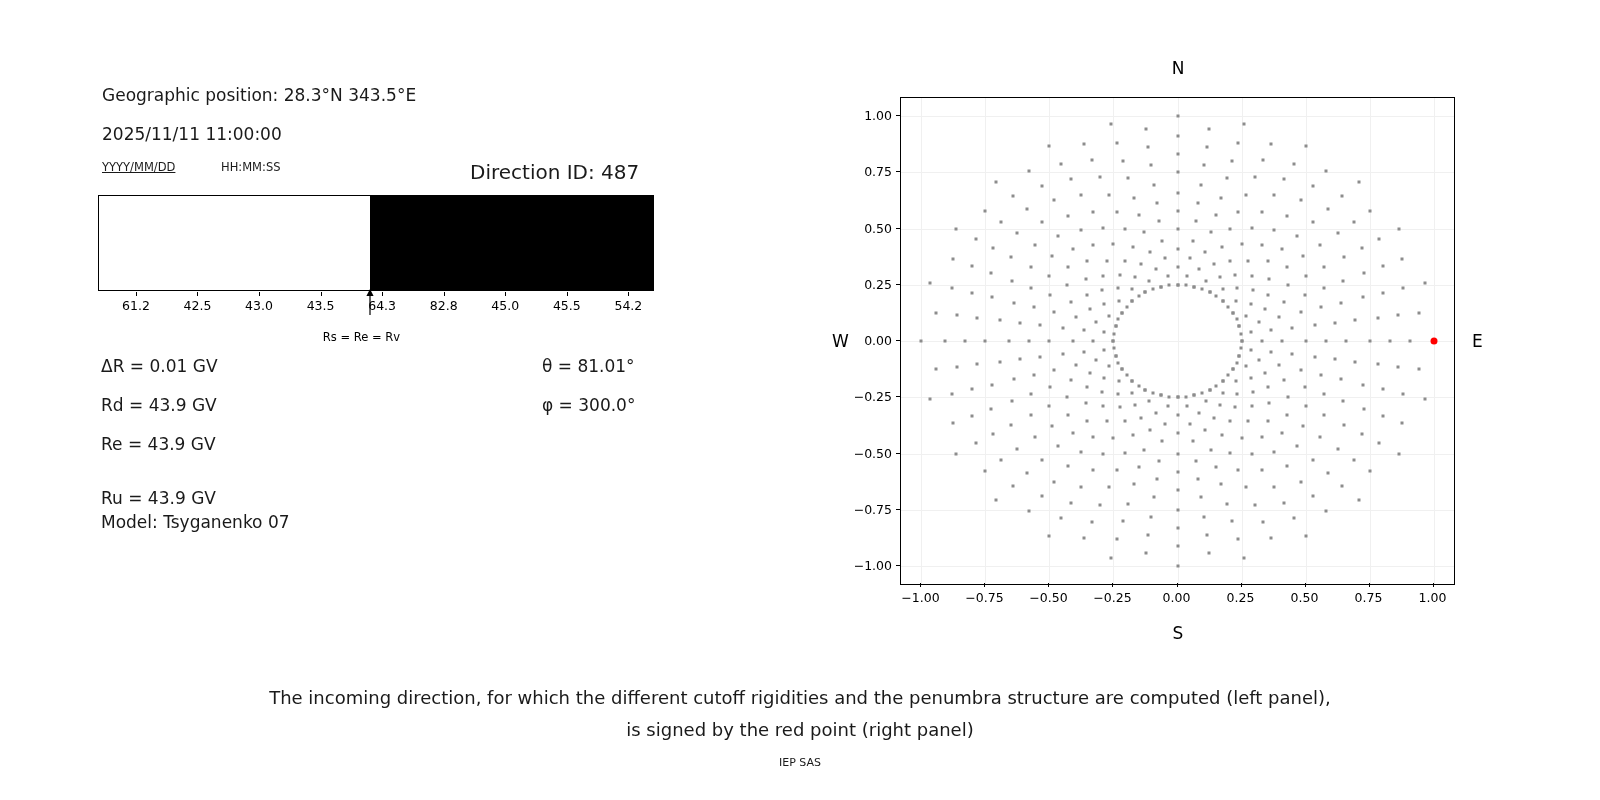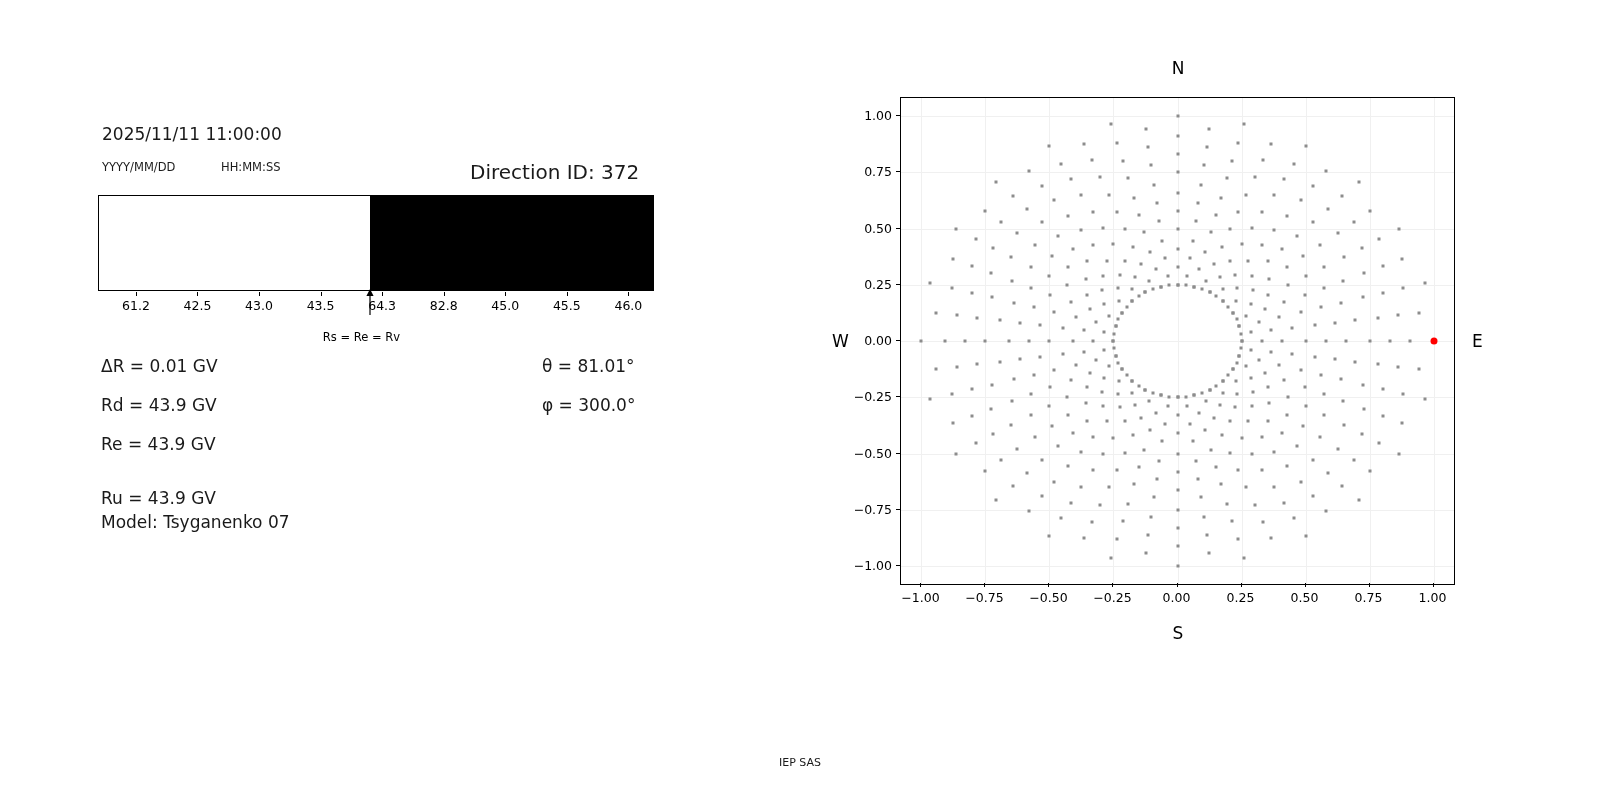--- a/index.html
+++ b/index.html
@@ -26,21 +26,21 @@
   }
   .info-line {
     position: absolute;
     font-size: 17px;
     color: #1a1a1a;
     white-space: nowrap;
   }
   #geo-position { left: 102px; top: 85px; }
   #datetime     { left: 102px; top: 124px; }
   #date-format-label {
-    left: 102px; top: 160px; font-size: 11.5px;
+    left: 102px; top: 160px; font-size: 11.5px; text-decoration: underline;
   }
   #time-format-label {
     left: 221px; top: 160px; font-size: 11.5px;
   }
   #direction-id {
     left: 470px; top: 160px; font-size: 20px;
   }
 
   
   #penumbra-plot {
@@ -204,28 +204,29 @@
     text-align: center;
     font-size: 11px;
     color: #1a1a1a;
   }
 </style>
 </head>
 <body>
 
 <div id="left-panel">
 
+  <div class="info-line" id="geo-position">Geographic position: 28.3°N 343.5°E</div>
 
   <div class="info-line" id="datetime">2025/11/11 11:00:00</div>
 
   <div class="info-line" id="date-format-label">YYYY/MM/DD</div>
 
   <div class="info-line" id="time-format-label">HH:MM:SS</div>
 
-  <div class="info-line" id="direction-id">Direction ID: 372</div>
+  <div class="info-line" id="direction-id">Direction ID: 487</div>
 
   <div id="penumbra-plot">
     <div id="penumbra-white" style="left: 0px; width: 270.844px; background: rgb(255, 255, 255);"></div>
     <div id="penumbra-black" style="left: 270.844px; width: 283.156px; background: rgb(0, 0, 0);"></div>
   </div>
   <div id="penumbra-axis">
       <div class="tick" style="left: 37.9333px;"></div>
       <div class="ticklabel" style="left: 37.9333px;">61.2</div>
       <div class="tick" style="left: 99.4889px;"></div>
       <div class="ticklabel" style="left: 99.4889px;">42.5</div>
@@ -235,21 +236,21 @@
       <div class="ticklabel" style="left: 222.6px;">43.5</div>
       <div class="tick" style="left: 284.156px;"></div>
       <div class="ticklabel" style="left: 284.156px;">64.3</div>
       <div class="tick" style="left: 345.711px;"></div>
       <div class="ticklabel" style="left: 345.711px;">82.8</div>
       <div class="tick" style="left: 407.267px;"></div>
       <div class="ticklabel" style="left: 407.267px;">45.0</div>
       <div class="tick" style="left: 468.822px;"></div>
       <div class="ticklabel" style="left: 468.822px;">45.5</div>
       <div class="tick" style="left: 530.378px;"></div>
-      <div class="ticklabel" style="left: 530.378px;">46.0</div>
+      <div class="ticklabel" style="left: 530.378px;">54.2</div>
     </div>
 
   <div id="rs-arrow" style="left: 363.844px;">
     <svg width="12" height="26" viewBox="0 0 12 26">
       <line x1="6" y1="26" x2="6" y2="3" stroke="#000" stroke-width="1.2"></line>
       <polygon points="6,0 2.4,7 9.6,7" fill="#000"></polygon>
     </svg>
   </div>
   <div id="rs-label" style="left: 322.844px;">Rs = Re = Rv</div>
 
@@ -825,14 +826,16 @@
     <div class="ax-label-y" style="left: 44px; width: 48px; top: 283.75px;">0.25</div>
     <div class="ax-tick" style="left: 96px; top: 227.5px; width: 4px; height: 1px;"></div>
     <div class="ax-label-y" style="left: 44px; width: 48px; top: 227.5px;">0.50</div>
     <div class="ax-tick" style="left: 96px; top: 171.25px; width: 4px; height: 1px;"></div>
     <div class="ax-label-y" style="left: 44px; width: 48px; top: 171.25px;">0.75</div>
     <div class="ax-tick" style="left: 96px; top: 115px; width: 4px; height: 1px;"></div>
     <div class="ax-label-y" style="left: 44px; width: 48px; top: 115px;">1.00</div>
   </div>
 
 <div id="caption">
+  <div>The incoming direction, for which the different cutoff rigidities and the penumbra structure are computed (left panel),</div>
+  <div>is signed by the red point (right panel)</div>
 </div>
 <div id="credit">IEP SAS</div>
 
 </body></html>

